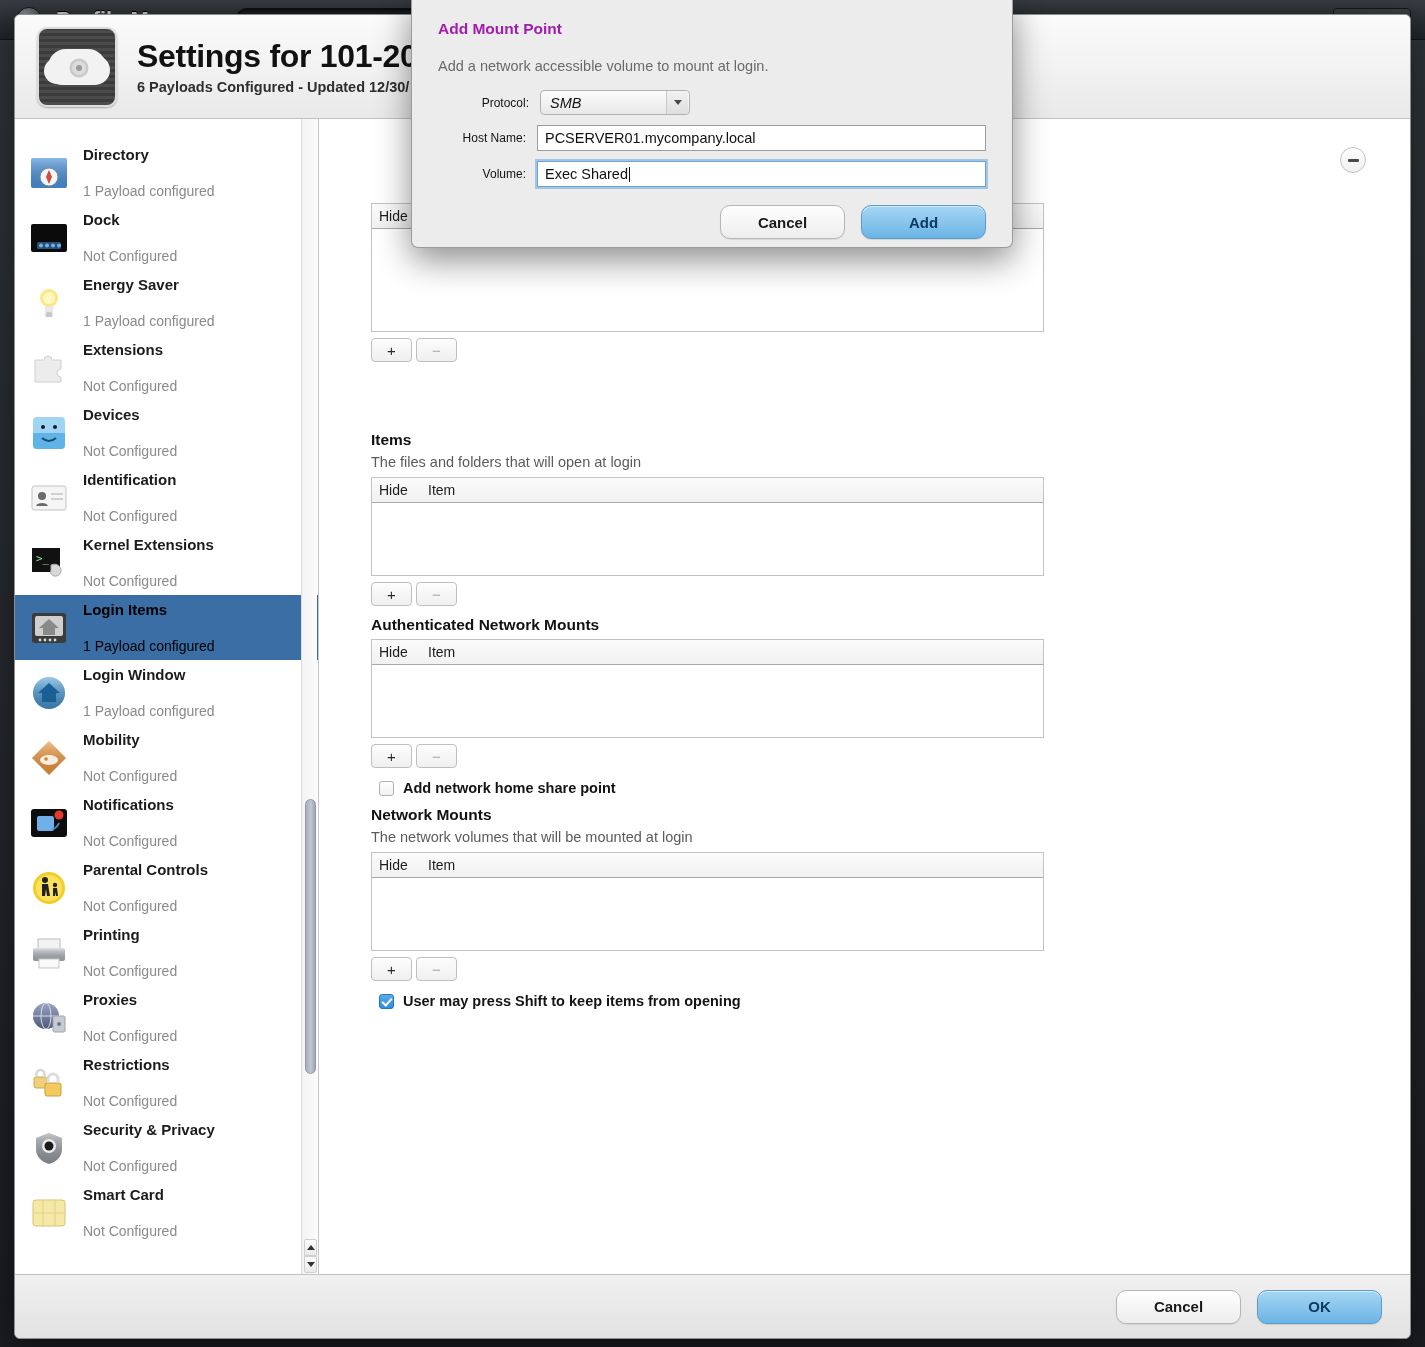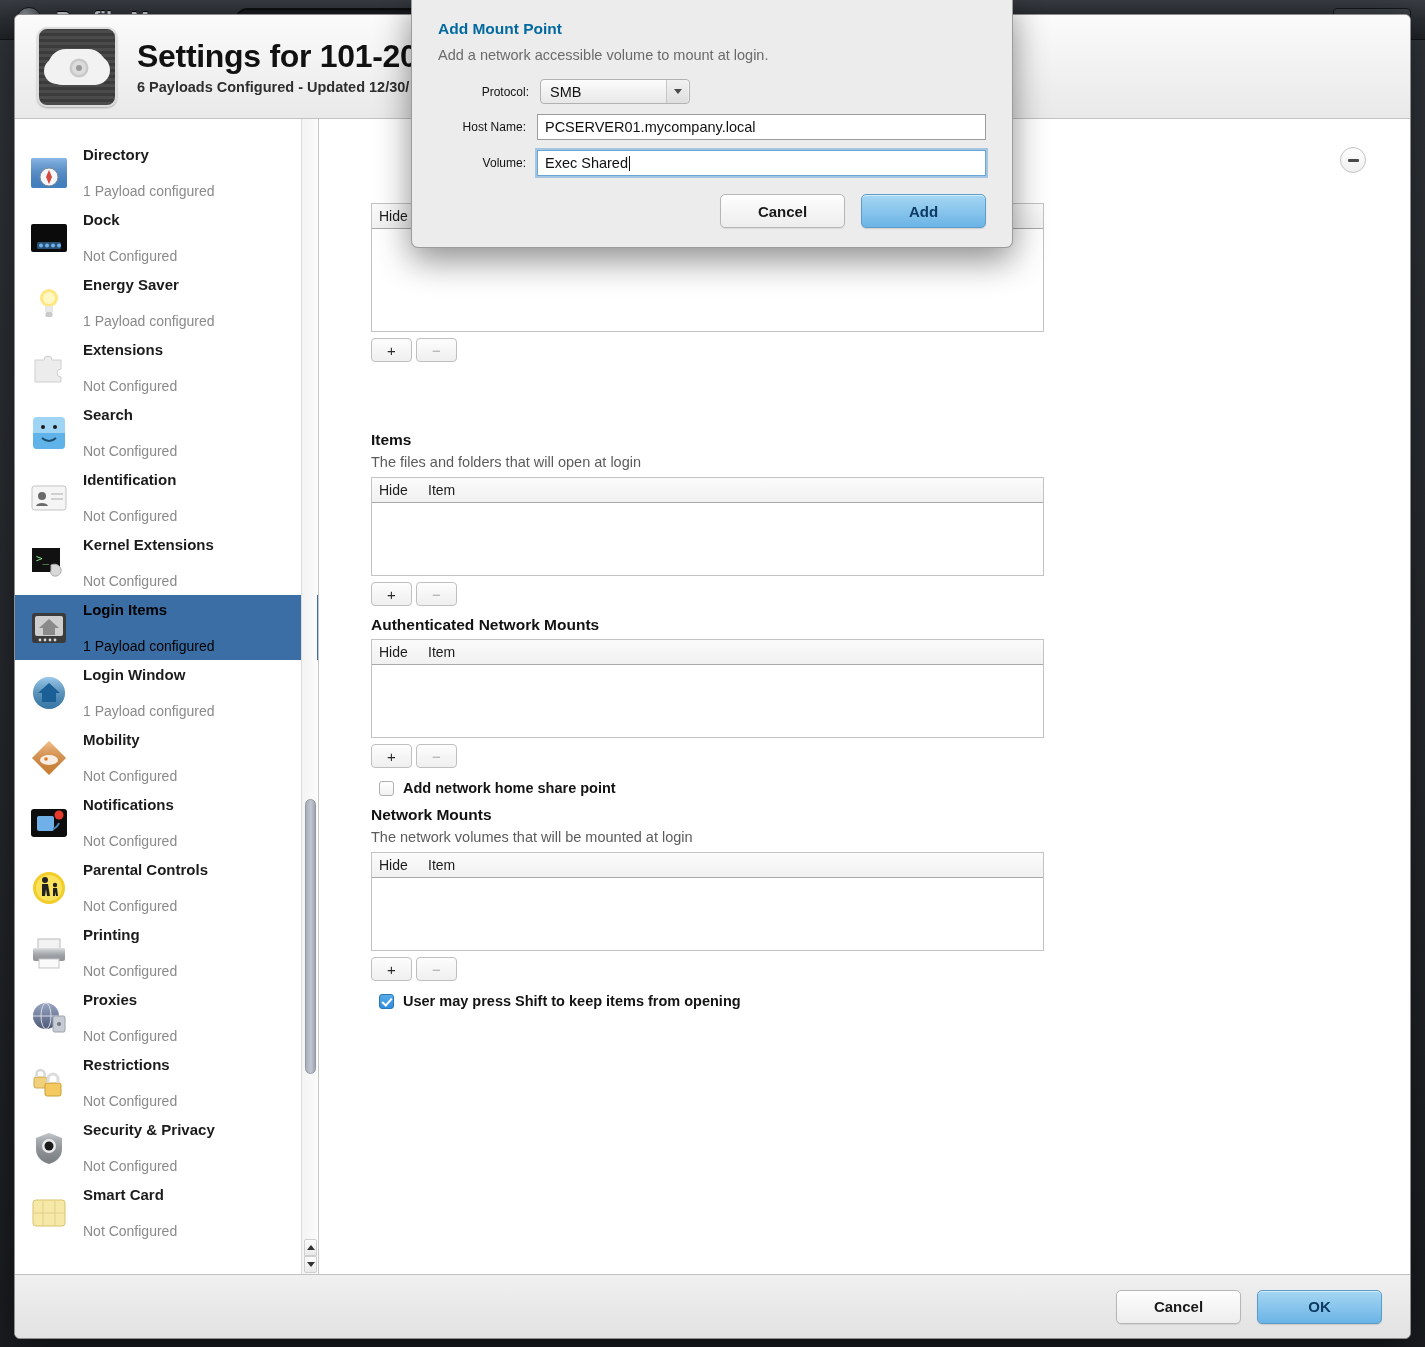--- a/index.html
+++ b/index.html
@@ -223,21 +223,21 @@
 
   
   #sheet-footer {
     position: absolute; left: 0; right: 0; bottom: 0; height: 64px;
     background: linear-gradient(#f0f0f0,#e2e2e2);
     border-top: 1px solid #c2c2c2;
     display: flex; align-items: center; justify-content: flex-end;
     gap: 16px; padding-right: 28px;
   }
   .btn {
-    height: 34px; border-radius: 5px; font-size: 15px; font-weight: bold;
+    height: 34px; border-radius: 10px; font-size: 15px; font-weight: bold;
     display: flex; align-items: center; justify-content: center;
   }
   .btn.gray {
     width: 125px; color: #1a1a1a;
     background: linear-gradient(#fefefe,#ededed);
     border: 1px solid #b6b6b6;
     box-shadow: 0 1px 1px rgba(0,0,0,.08);
   }
   .btn.blue {
     width: 125px; color: #0d3a63;
@@ -250,33 +250,33 @@
   #modal {
     position: absolute; left: 411px; top: -2px;
     width: 602px; height: 250px;
     background: #ececec;
     border: 1px solid #9b9b9b;
     border-top: none;
     border-radius: 0 0 7px 7px;
     box-shadow: 0 12px 34px rgba(0,0,0,.45);
     padding: 22px 26px 0 26px;
   }
-  #modal-title { font-size: 15.5px; font-weight: bold; color: #0369a1; margin-bottom: 9px; }
+  #modal-title { font-size: 15.5px; font-weight: bold; color: #a21caf; margin-bottom: 20px; }
   #modal-desc { font-size: 14.5px; color: #6a6a6a; margin-bottom: 16px; }
   .frow { display: flex; align-items: center; margin-bottom: 10px; }
   .flabel {
     width: 102px; text-align: right; padding-right: 11px;
     font-size: 12px; color: #121212; white-space: nowrap;
   }
   .select {
     width: 150px; height: 25px; border-radius: 4px;
     background: linear-gradient(#fcfcfc,#e8e8e8);
     border: 1px solid #b2b2b2;
     display: flex; align-items: center; justify-content: space-between;
-    padding: 0 0 0 9px; font-size: 14.5px; color: #111;
+    padding: 0 0 0 9px; font-size: 14.5px; color: #111; font-style: italic;
   }
   .select .arrowbox {
     width: 22px; height: 23px; margin-right: 1px;
     background: linear-gradient(#f2f2f2,#dedede);
     border-left: 1px solid #c7c7c7;
     border-radius: 0 3px 3px 0;
     display: flex; align-items: center; justify-content: center;
   }
   .select .arrowbox .tri.down { border-top-color: #4a4a4a; }
   .textfield {
@@ -545,21 +545,21 @@
                     <stop offset="1" stop-color="#000" stop-opacity=".2"></stop>
                   </linearGradient>
     </defs>
                 <rect x="4" y="4" width="32" height="32" rx="4" fill="#9fd4f5"></rect>
                 <path d="M4 20h32v12a4 4 0 01-4 4H8a4 4 0 01-4-4z" fill="#5fb3e8"></path>
                 <circle cx="14" cy="14" r="2" fill="#1a1a1a"></circle>
                 <circle cx="26" cy="14" r="2" fill="#1a1a1a"></circle>
                 <path d="M13 25q7 6 14 0" stroke="#1a4c6b" stroke-width="2" fill="none"></path>
               </svg></span>
       <span class="nav-text">
-        <span class="nav-title">Search</span>
+        <span class="nav-title">Devices</span>
         <span class="nav-sub">Not Configured</span>
       </span>
           </div>
           <div class="nav-item">
             <span class="nav-icon"><svg viewBox="0 0 40 40" width="40" height="40">
     <defs>
       <linearGradient id="g1" x1="0" y1="0" x2="0" y2="1">
                     <stop offset="0" stop-color="#fff" stop-opacity=".35"></stop>
                     <stop offset="1" stop-color="#000" stop-opacity=".12"></stop>
                   </linearGradient>

